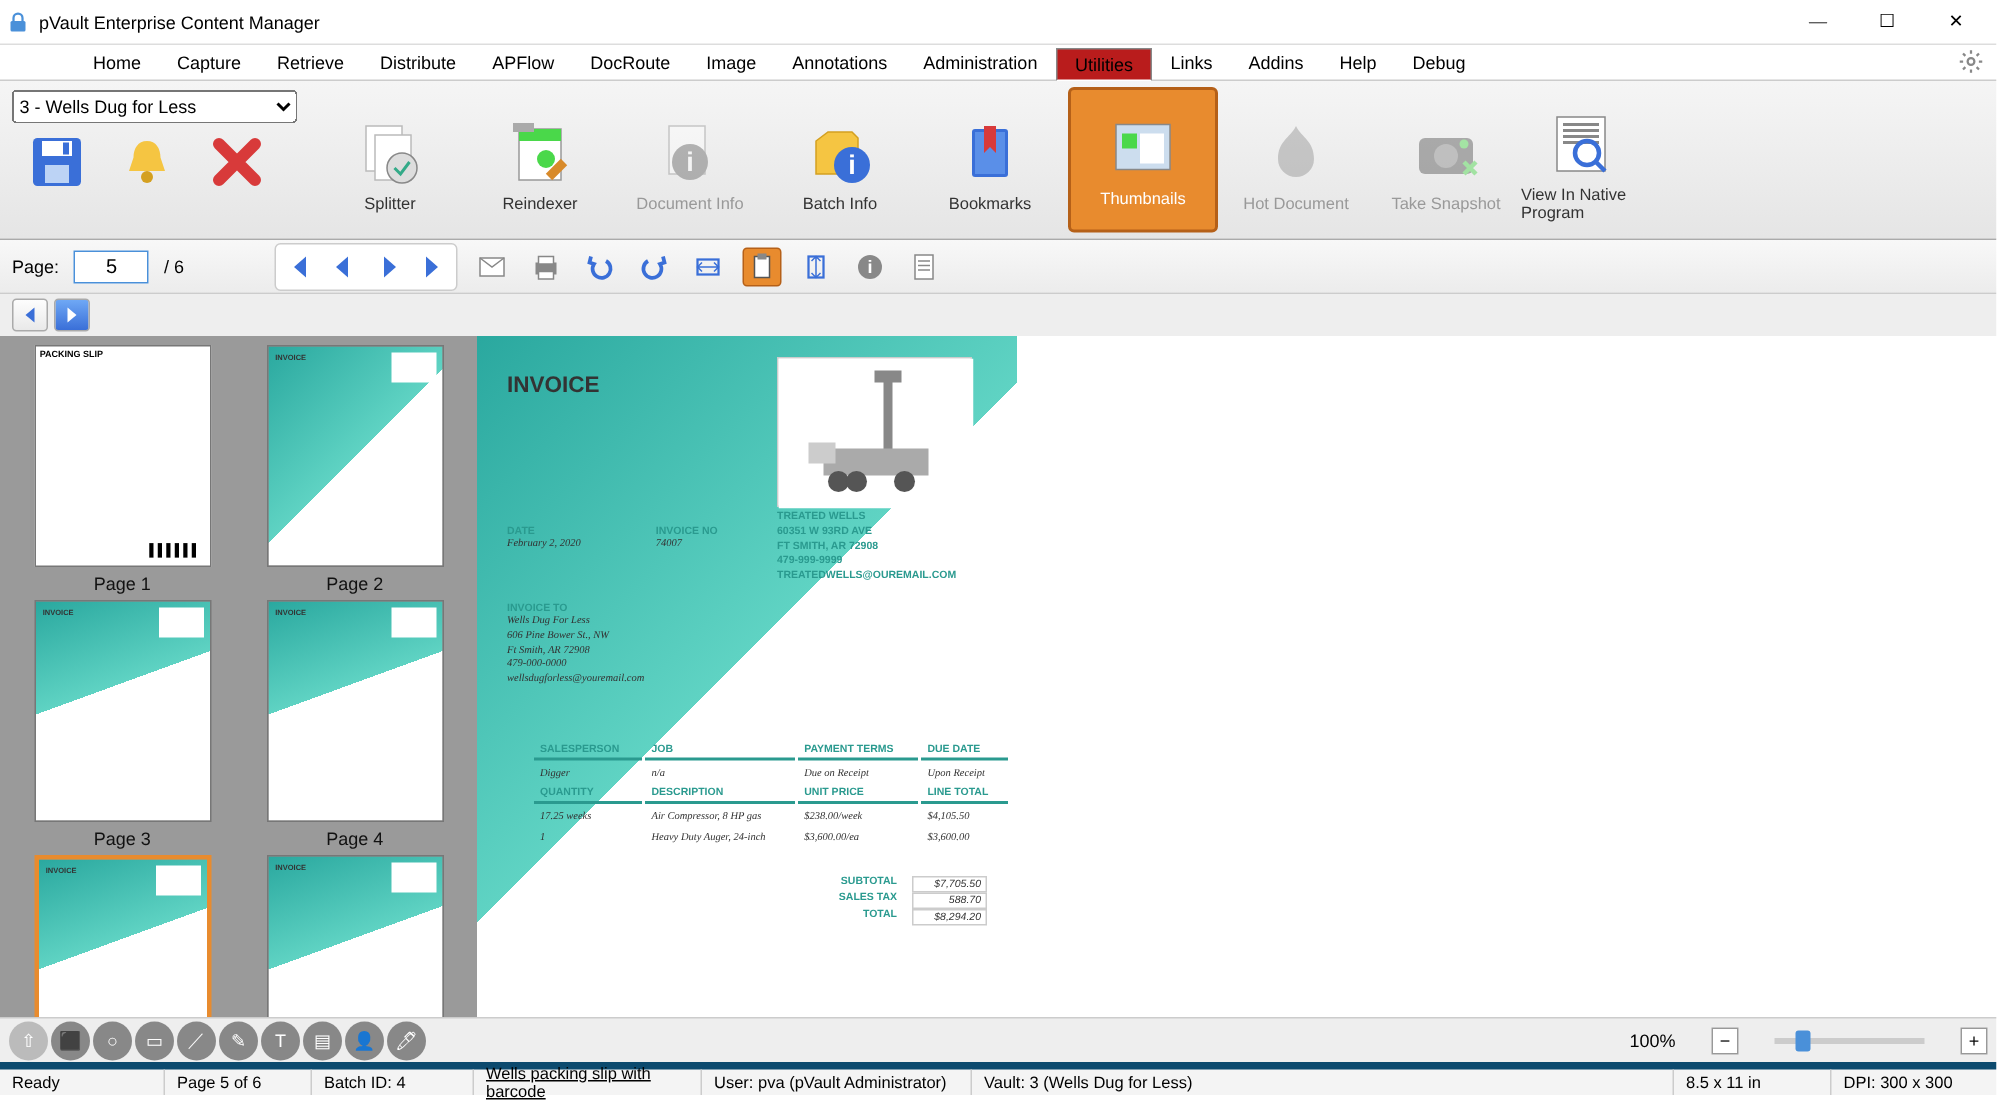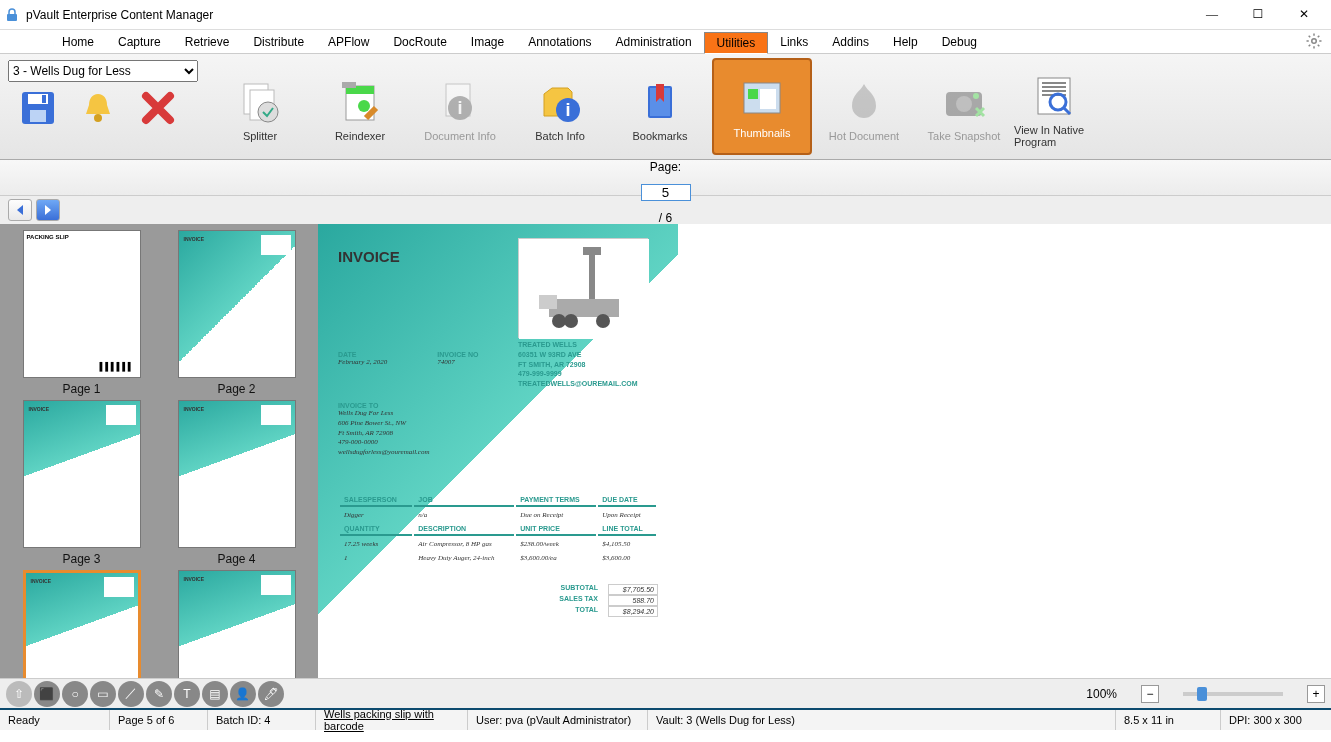--- a/index.html
+++ b/index.html
@@ -4,33 +4,33 @@
 <style>
 * { box-sizing: border-box; margin: 0; padding: 0; }
 body { font-family: "Segoe UI", Tahoma, sans-serif; font-size: 12px; background: #fff; overflow: hidden; width: 1331px; height: 742px; }
 .titlebar { height: 30px; display: flex; align-items: center; padding: 0 4px; border-bottom: 1px solid #ddd; }
 .titlebar .lock { width: 16px; height: 16px; margin-right: 6px; }
 .titlebar .title { flex: 1; font-size: 12px; }
 .titlebar .winbtns { display: flex; gap: 0; }
 .titlebar .winbtn { width: 46px; height: 28px; display: flex; align-items: center; justify-content: center; font-family: "Segoe UI Symbol"; font-size: 12px; }
 .menubar { height: 24px; display: flex; align-items: center; padding: 0 50px 0 50px; gap: 0; border-bottom: 1px solid #ccc; position: relative;}
 .menubar .menuitem { padding: 3px 12px; cursor: default; }
-.menubar .menuitem.active { background: #f97316; border: 1px solid #888; border-bottom: 1px solid #fff; position: relative; top: 1px; }
+.menubar .menuitem.active { background: #b91c1c; border: 1px solid #888; border-bottom: 1px solid #fff; position: relative; top: 1px; }
 .menubar .gear { position: absolute; right: 8px; top: 2px; }
 .ribbon { height: 106px; background: linear-gradient(#f5f5f5,#e5e5e5); display: flex; align-items: stretch; border-bottom: 1px solid #aaa;}
 .ribbon .leftgrp { width: 210px; padding: 6px 8px; display:flex; flex-direction:column; gap:6px;}
 .ribbon select { width: 190px; height: 22px; font-size: 12px; }
 .ribbon .leftbtns { display:flex; gap: 20px; padding-left: 10px;}
 .ribbon .bigicon { width: 40px; height: 40px; }
 .ribbon .tool { width: 100px; display:flex; flex-direction:column; align-items:center; justify-content:center; gap:4px; padding-top:6px;}
 .ribbon .tool .lbl { font-size: 11px; color:#333;}
 .ribbon .tool.disabled .lbl { color:#999;}
 .ribbon .tool.active { background:#e88b2e; border:2px solid #b56018; border-radius:4px; margin:4px 2px; padding:4px;}
 .ribbon .tool.active .lbl { color:#fff; }
-.pagebar { height: 36px; background: linear-gradient(#f8f8f8,#ececec); display:flex; align-items:center; padding:0 8px; gap:10px; border-bottom:1px solid #ccc;flex-direction:column;}
+.pagebar { height: 36px; background: linear-gradient(#f8f8f8,#ececec); display:flex; align-items:center; padding:0 8px; gap:10px; border-bottom:1px solid #ccc;}
 .pagebar .lbl { font-size:12px;}
 .pagebar input { width:50px; height:22px; text-align:center; border:1px solid #4a90d9;}
 .pagebar .navbtns { display:flex; gap:4px; border:1px solid #ccc; border-radius:4px; padding:2px; background:#fff;}
 .pagebar .navbtn, .pagebar .tbtn { width:26px; height:26px; display:flex; align-items:center; justify-content:center; border-radius:3px;}
 .pagebar .tbtn.active { background:#e88b2e; border:1px solid #b56018;}
 .navarrows { height: 28px; display:flex; align-items:center; padding:4px 8px; gap:4px; background:#eee;}
 .navarrows .ab { width:24px; height:22px; background:linear-gradient(#fdfdfd,#e9e9e9); border:1px solid #aaa; border-radius:3px; display:flex; align-items:center; justify-content:center;}
 .content { display:flex; height: 454px; }
 .thumbpanel { width: 318px; background:#9a9a9a; overflow-y:auto; position:relative;}
 .thumbgrid { display:grid; grid-template-columns: 1fr 1fr; gap:4px; padding:6px;}
@@ -44,34 +44,34 @@
 .doc { width:360px; height:454px; background:linear-gradient(135deg,#2aa89f 0%, #5fd3c3 48%, #ffffff 48%); position:relative; font-size:7px; color:#333;}
 .doc .hdr { position:absolute; top:24px; left:20px; font-size:15px; font-weight:bold; color:#333;}
 .doc .img { position:absolute; top:14px; left:200px; width:130px; height:100px; background:#fff; border:1px solid #ccc;}
 .doc .grp1 { position:absolute; top:127px; left:20px; width:320px;}
 .doc .grp1 .lblc { color:#2a9a8f; font-weight:bold; font-size:7px;}
 .doc .grp1 .valc { font-style:italic; font-size:7px; font-family:"Brush Script MT",cursive;}
 .doc .addr { position:absolute; top:116px; left:200px; font-size:7px; color:#2a9a8f; font-weight:bold; line-height:1.4;}
 .doc .invto { position:absolute; top:178px; left:20px; font-size:7px;}
 .doc .invto .h { color:#2a9a8f; font-weight:bold;}
 .doc .invto .l { font-style:italic; font-family:"Brush Script MT",cursive; line-height:1.4;}
-.doc .tbl { position:absolute; top:268px; left:20px; width:320px;}
+.doc .tbl { position:absolute; top:268px; left:36px; width:320px;}
 .doc .tbl th { color:#2a9a8f; font-weight:bold; text-align:left; border-bottom:2px solid #2a9a8f; padding:2px 4px; font-size:7px;}
 .doc .tbl td { padding:2px 4px; font-size:7px; font-style:italic; font-family:"Brush Script MT",cursive;}
 .doc .tot { position:absolute; top:360px; right:20px; text-align:right; font-size:7px;}
 .doc .tot .r { display:flex; justify-content:flex-end; gap:10px;}
 .doc .tot .r .l { color:#2a9a8f; font-weight:bold;}
 .doc .tot .r .v { width:50px; border:1px solid #ccc; padding:1px 3px; font-style:italic;}
 .annotbar { height: 30px; background:#eee; display:flex; align-items:center; padding:0 6px; gap:2px; border-top:1px solid #ccc;}
 .annotbar .ab { width:26px; height:26px; background:#888; border-radius:50%; display:flex; align-items:center; justify-content:center; color:#fff;}
 .annotbar .right { margin-left:auto; display:flex; align-items:center; gap:24px;}
 .annotbar .zoombtn { width:18px; height:18px; border:1px solid #999; background:#fff; display:flex; align-items:center; justify-content:center;}
 .annotbar .slider { width:100px; height:4px; background:#ccc; position:relative;}
 .annotbar .slider .knob { position:absolute; left:14px; top:-5px; width:10px; height:14px; background:#4a90d9; border-radius:2px;}
-.statusbar { height: 22px; background:#f4f4f4; display:flex; align-items:stretch; border-top:2px solid #0c4a6e; font-size:11px;}
+.statusbar { height: 22px; background:#f4f4f4; display:flex; align-items:stretch; border-top:5px solid #0c4a6e; font-size:11px;}
 .statusbar .cell { border-right:1px solid #ccc; padding:3px 8px; display:flex; align-items:center;}
 svg { display:block;}
 
 .thumbpanel::-webkit-scrollbar { width:16px;}
 .thumbpanel::-webkit-scrollbar-track { background:#ddd;}
 .thumbpanel::-webkit-scrollbar-thumb { background:#aaa;}
 </style>
 </head>
 <body>
 

